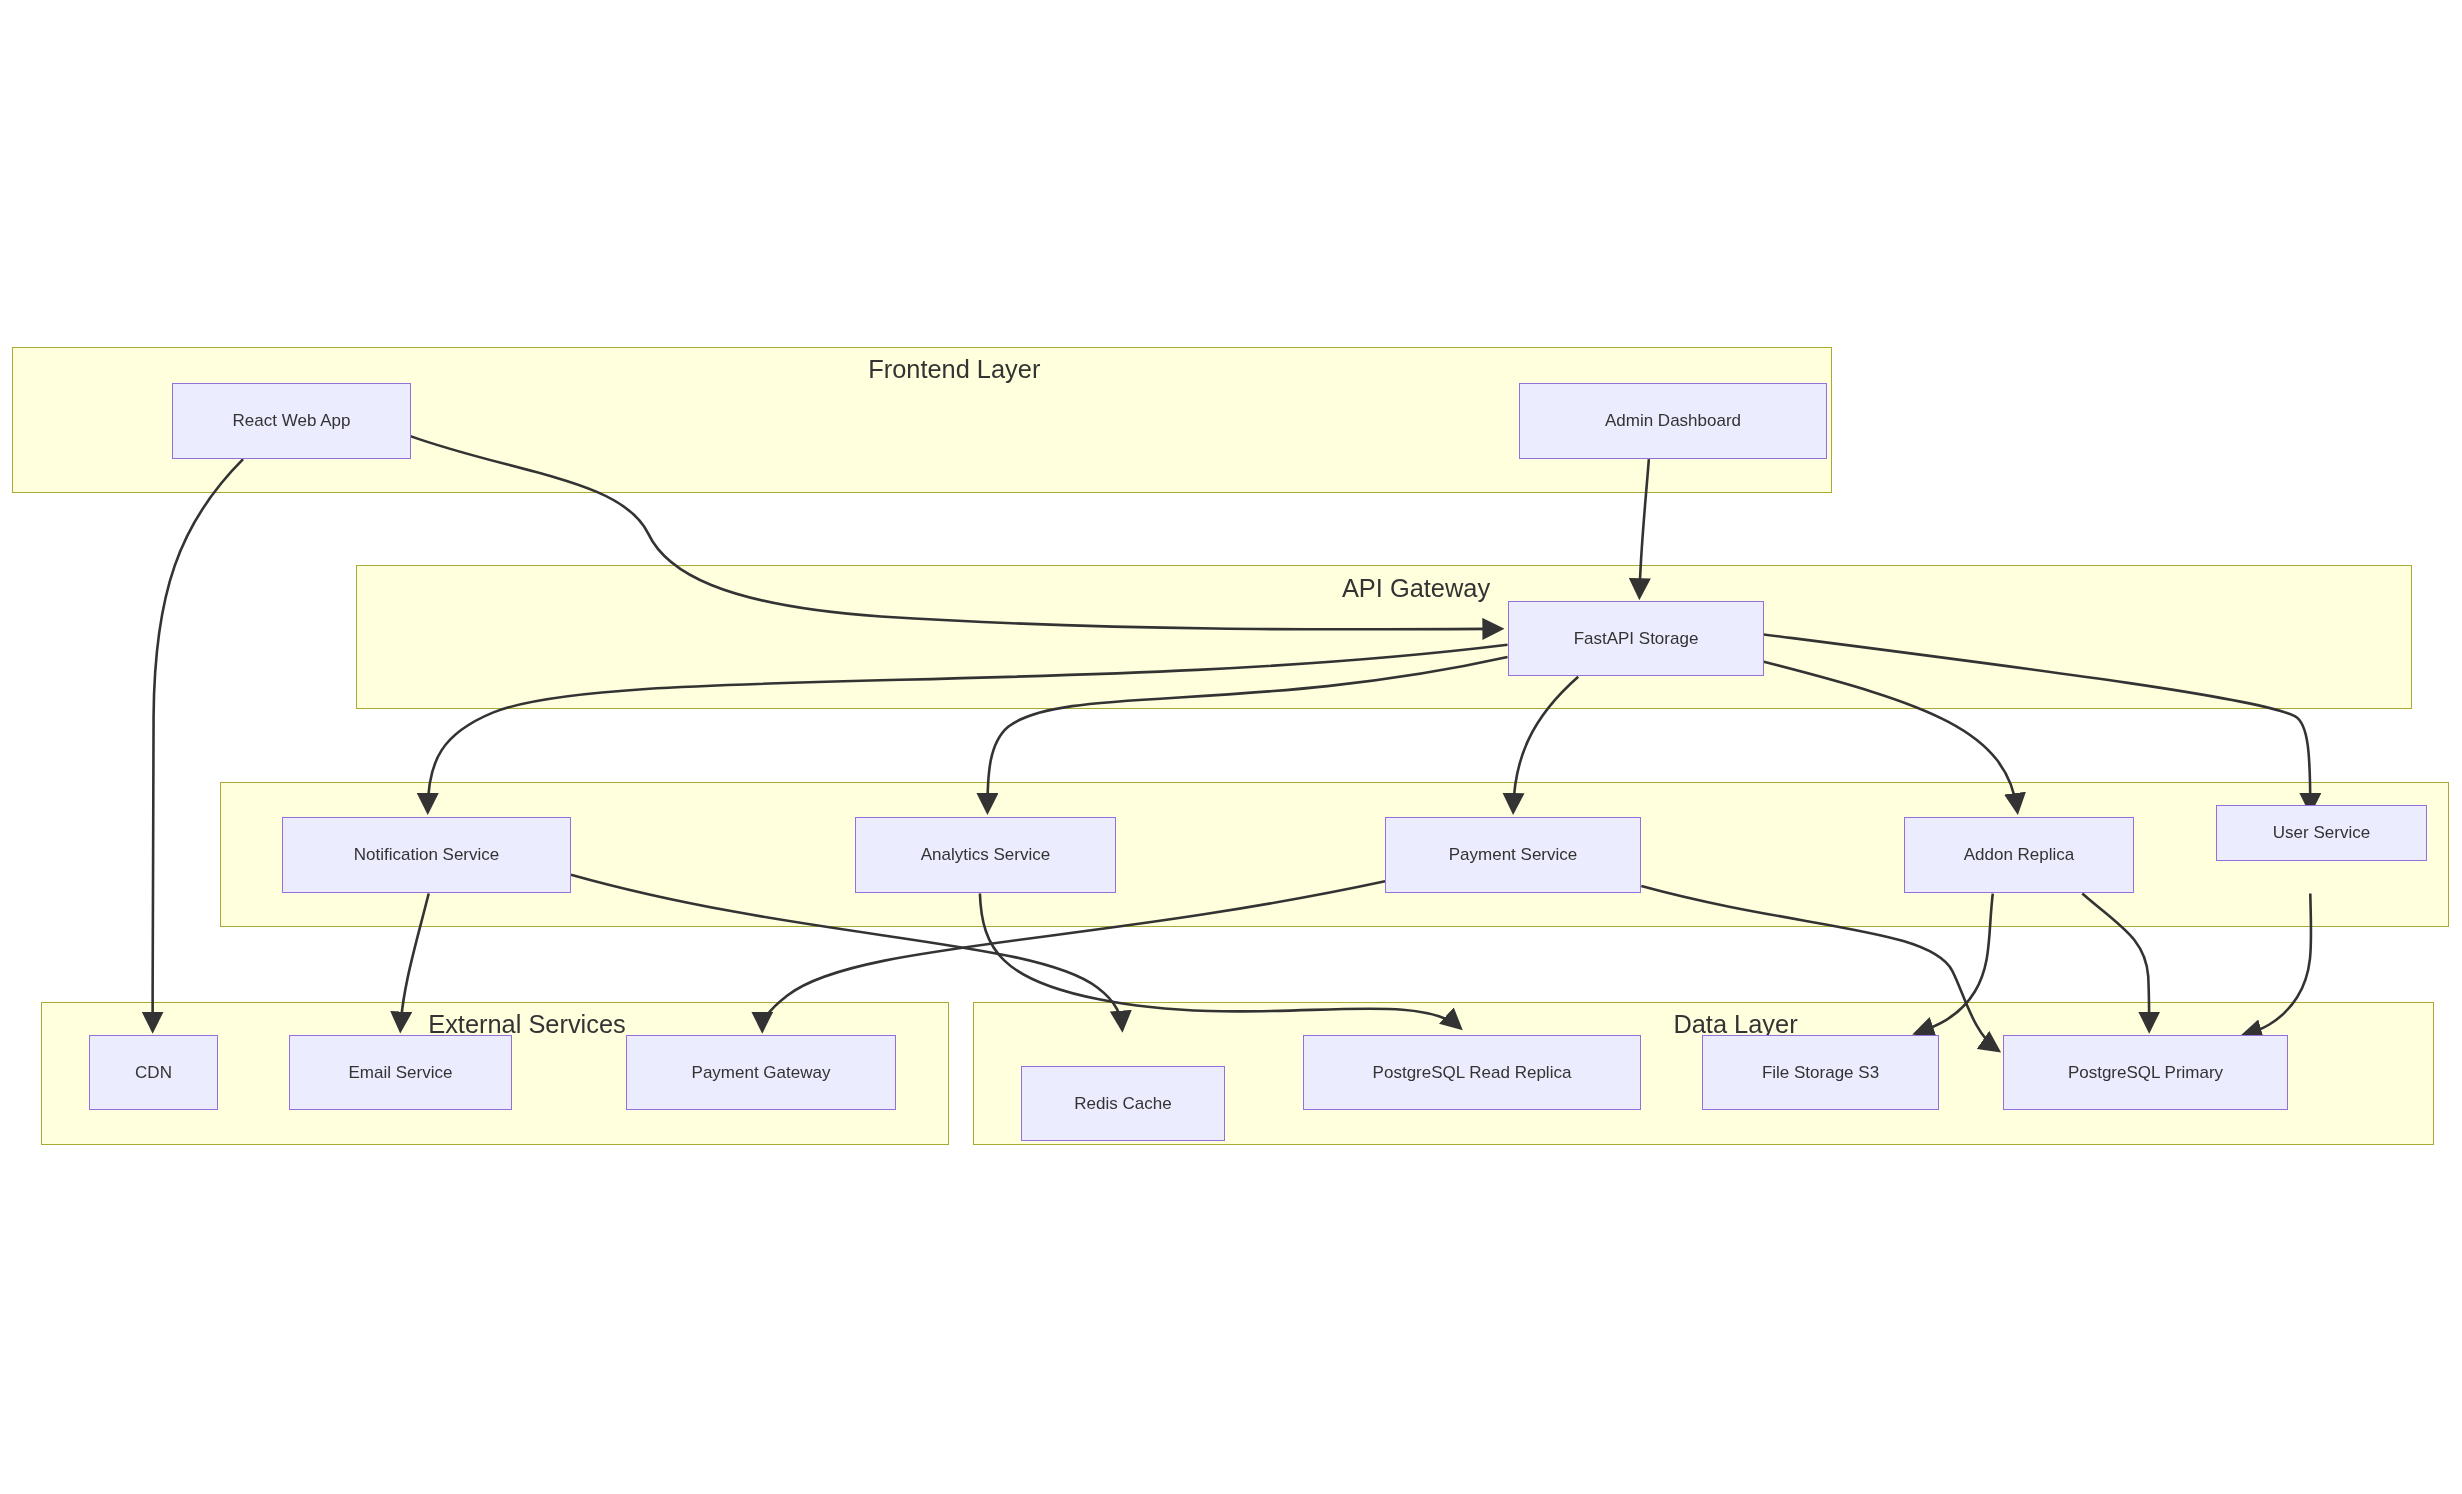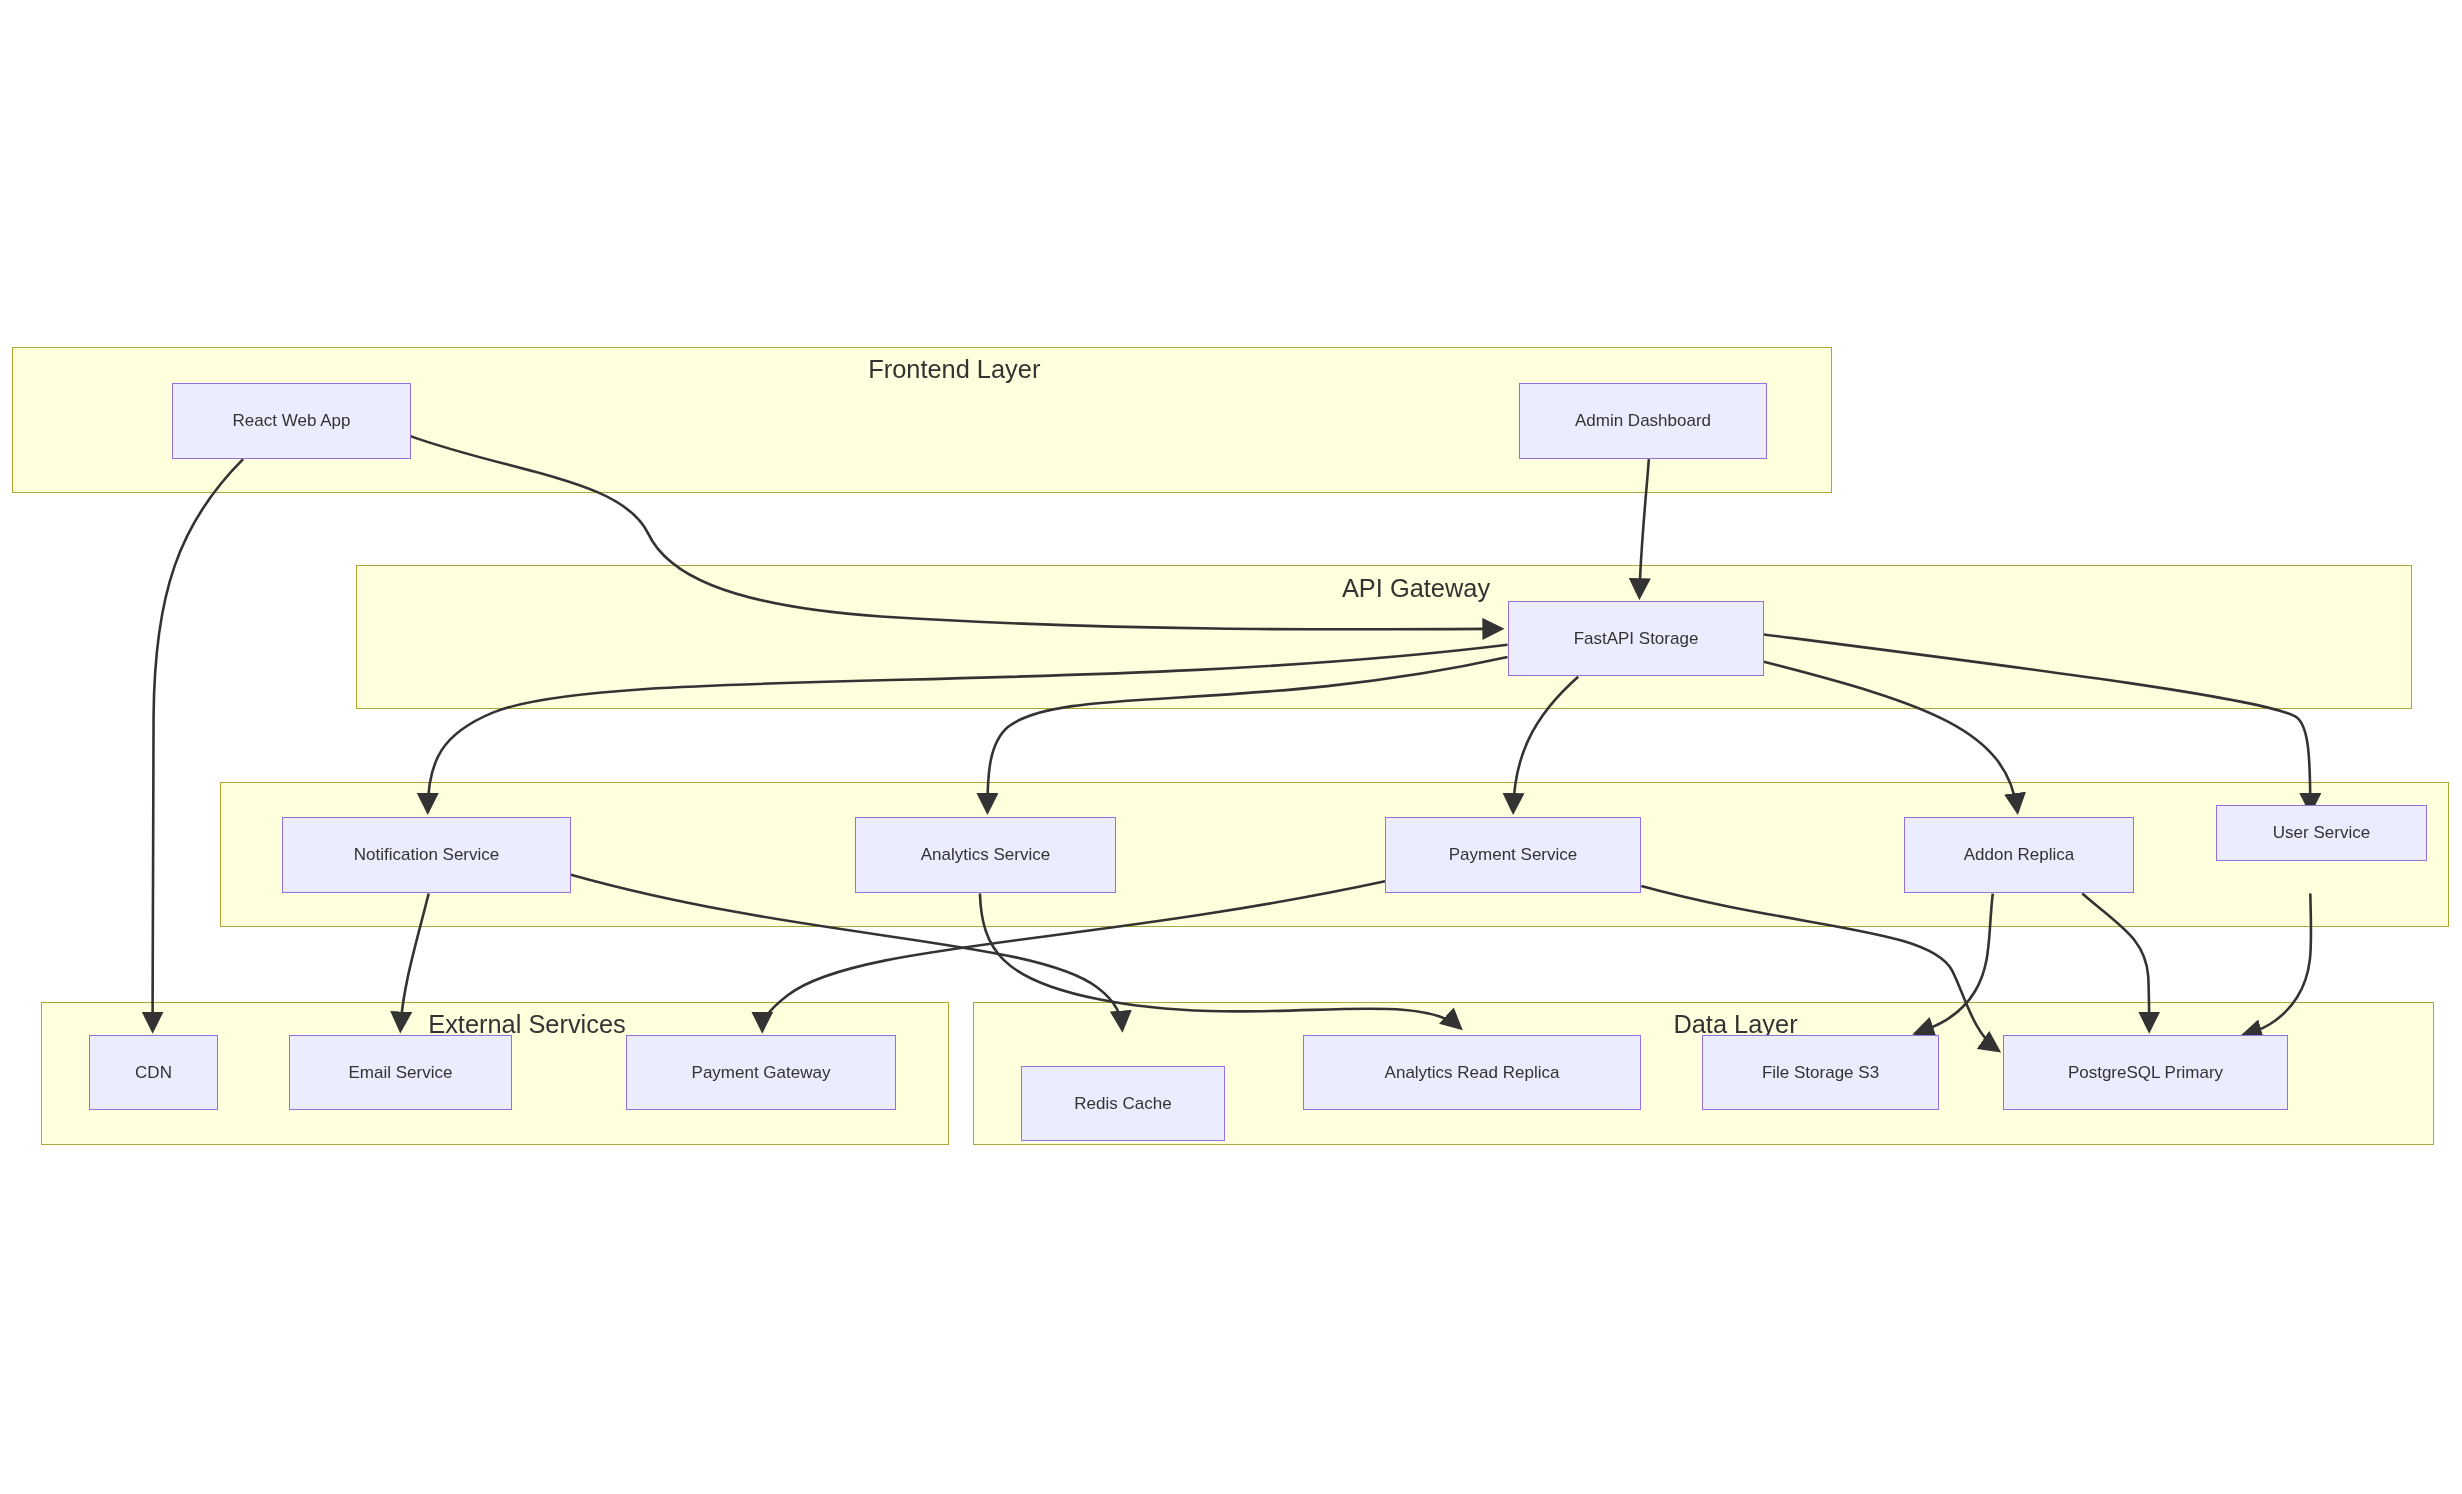--- a/index.html
+++ b/index.html
@@ -87,29 +87,29 @@
     <path class="edge" marker-end="url(#arrow)" d="M 606,928 C 855,998 1098,996 1165,1048 C 1186,1064 1190,1078 1191,1091"></path>
     <path class="edge" marker-end="url(#arrow)" d="M 1040,948 C 1042,1008 1065,1040 1165,1060 C 1330,1094 1500,1046 1549,1090"></path>
     <path class="edge" marker-end="url(#arrow)" d="M 1470,935 C 1158,1002 908,1000 836,1056 C 814,1073 809,1083 809,1092"></path>
     <path class="edge" marker-end="url(#arrow)" d="M 1742,940 C 1910,986 2048,984 2072,1030 C 2084,1053 2094,1096 2120,1114"></path>
     <path class="edge" marker-end="url(#arrow)" d="M 2115,948 C 2110,990 2114,1022 2096,1052 C 2079,1080 2052,1090 2034,1096"></path>
     <path class="edge" marker-end="url(#arrow)" d="M 2210,948 C 2250,983 2277,996 2280,1036 C 2281,1058 2281,1076 2281,1092"></path>
     <path class="edge" marker-end="url(#arrow)" d="M 2452,948 C 2453,1000 2456,1030 2438,1058 C 2420,1086 2396,1094 2382,1098"></path>
   </svg>
 
   <div class="node" style="left:172px;top:383px;width:239px;height:76px">React Web App</div>
-  <div class="node" style="left:1519px;top:383px;width:248px;height:76px">Admin Dashboard</div>
+  <div class="node" style="left:1519px;top:383px;width:308px;height:76px">Admin Dashboard</div>
   <div class="node" style="left:1508px;top:601px;width:256px;height:75px">FastAPI Storage</div>
   <div class="node" style="left:282px;top:817px;width:289px;height:76px">Notification Service</div>
   <div class="node" style="left:855px;top:817px;width:261px;height:76px">Analytics Service</div>
   <div class="node" style="left:1385px;top:817px;width:256px;height:76px">Payment Service</div>
   <div class="node" style="left:1904px;top:817px;width:230px;height:76px">Addon Replica</div>
   <div class="node" style="left:2216px;top:805px;width:211px;height:56px">User Service</div>
   <div class="node" style="left:89px;top:1035px;width:129px;height:75px">CDN</div>
   <div class="node" style="left:289px;top:1035px;width:223px;height:75px">Email Service</div>
   <div class="node" style="left:626px;top:1035px;width:270px;height:75px">Payment Gateway</div>
   <div class="node" style="left:1021px;top:1066px;width:204px;height:75px">Redis Cache</div>
-  <div class="node" style="left:1303px;top:1035px;width:338px;height:75px">Analytics Read Replica</div>
+  <div class="node" style="left:1303px;top:1035px;width:338px;height:75px">PostgreSQL Read Replica</div>
   <div class="node" style="left:1702px;top:1035px;width:237px;height:75px">File Storage S3</div>
   <div class="node" style="left:2003px;top:1035px;width:285px;height:75px">PostgreSQL Primary</div>
 
 </div>
 
 
 </body></html>

